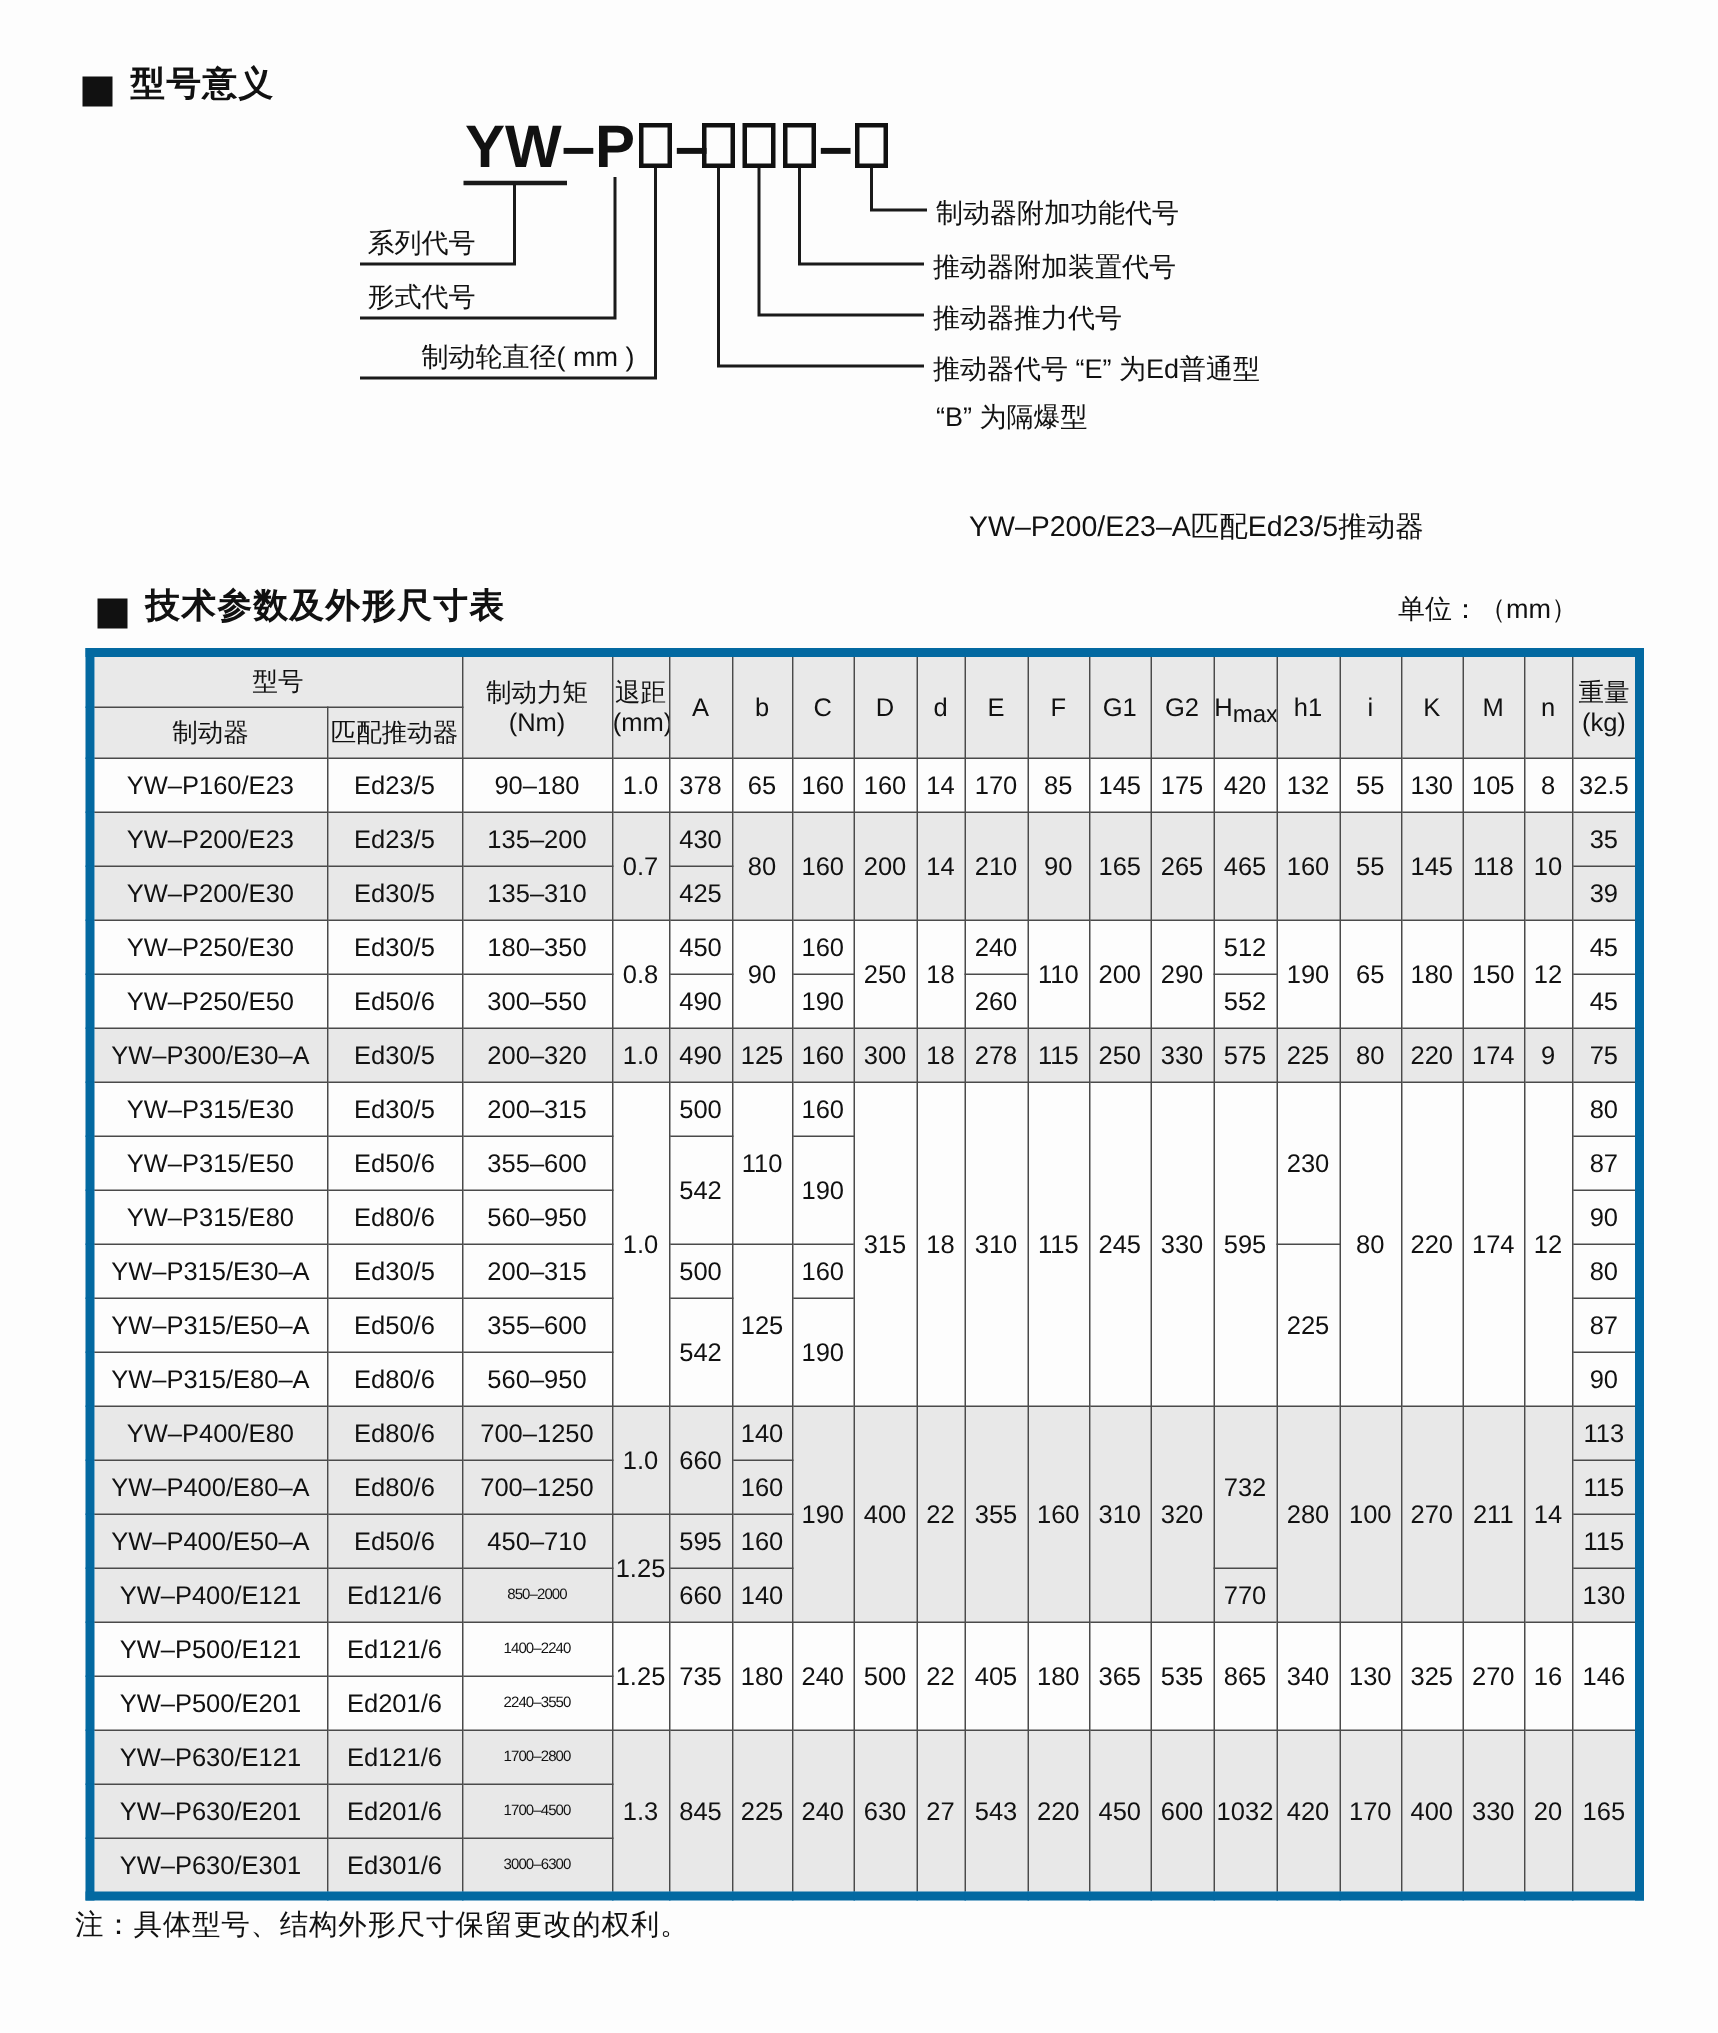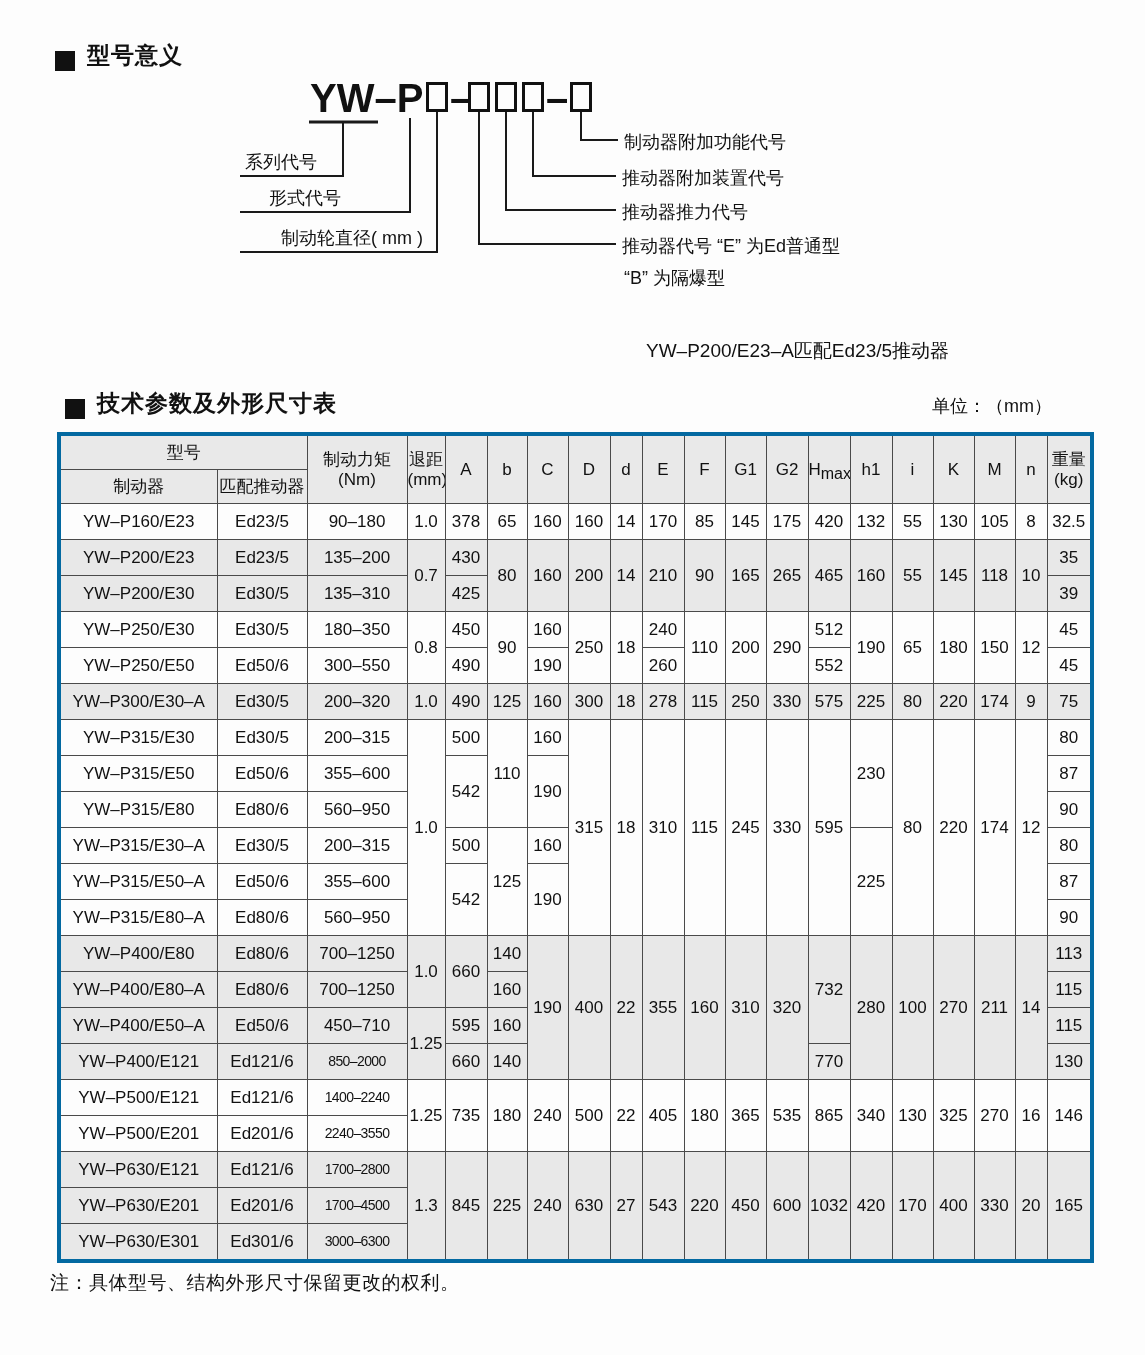--- a/index.html
+++ b/index.html
@@ -17,30 +17,30 @@
   #diagram{left:0;top:0;width:1145px;height:380px;}
   #diagram svg{position:absolute;left:0;top:0;}
   .code-text{font-size:40px;font-weight:bold;line-height:44px;white-space:nowrap;}
   .code-box{position:absolute;width:22px;height:30px;border:3px solid #111;box-sizing:border-box;background:transparent;}
   .dlabel{position:absolute;font-size:18px;white-space:nowrap;}
   .dexample{position:absolute;font-size:19px;white-space:nowrap;}
   
   #spec-table{
     position:absolute;left:57px;top:432px;width:1033px;
     border-collapse:collapse;table-layout:fixed;
-    border:4px solid #0369a1;font-size:17px;
+    border:6px solid #0369a1;font-size:17px;
   }
   #spec-table th,#spec-table td{
     border:1px solid #4a4a4a;text-align:center;vertical-align:middle;
     padding:0;height:35px;line-height:1.15;font-weight:normal;color:#111;
     overflow:hidden;
   }
   #spec-table thead th{height:33px;background:#e9e9e9;}
   #spec-table tr.shade td{background:#e8e8e8;}
-  #spec-table td.cond{font-size:14px;letter-spacing:-0.6px;}
+  #spec-table td.cond{font-size:10px;letter-spacing:-0.6px;}
   #spec-table sub{font-size:16px;line-height:0;}
   .note{font-size:19px;letter-spacing:0.5px;}
 </style>
 </head>
 <body>
 
 <div class="abs sec-title" style="left:55px;top:40px;">
   <span class="sq"></span>
   <span>型号意义</span>
 </div>
@@ -67,21 +67,21 @@
   </div>
   <span class="code-box" style="left:426px;top:82px;"></span>
   <span class="abs code-text" style="left:450px;top:76px;">–</span>
   <span class="code-box" style="left:468px;top:82px;"></span>
   <span class="code-box" style="left:495px;top:82px;"></span>
   <span class="code-box" style="left:522px;top:82px;"></span>
   <span class="abs code-text" style="left:546px;top:76px;">–</span>
   <span class="code-box" style="left:570px;top:82px;"></span>
 
   <div class="dlabel" style="left:245px;top:150px;">系列代号</div>
-  <div class="dlabel" style="left:245px;top:186px;margin-left:24px;">形式代号</div>
+  <div class="dlabel" style="left:245px;top:186px;">形式代号</div>
   <div class="dlabel" style="left:245px;top:226px;margin-left:36px;">制动轮直径( mm )</div>
 
   <div class="dlabel" style="left:624px;top:130px;">制动器附加功能代号</div>
   <div class="dlabel" style="left:622px;top:166px;">推动器附加装置代号</div>
   <div class="dlabel" style="left:622px;top:200px;">推动器推力代号</div>
   <div class="dlabel" style="left:622px;top:234px;">推动器代号 “E” 为Ed普通型</div>
   <div class="dlabel" style="left:624px;top:266px;">“B” 为隔爆型</div>
 
   <div class="dexample" style="left:646px;top:338px;">YW–P200/E23–A匹配Ed23/5推动器</div>
 </div>

